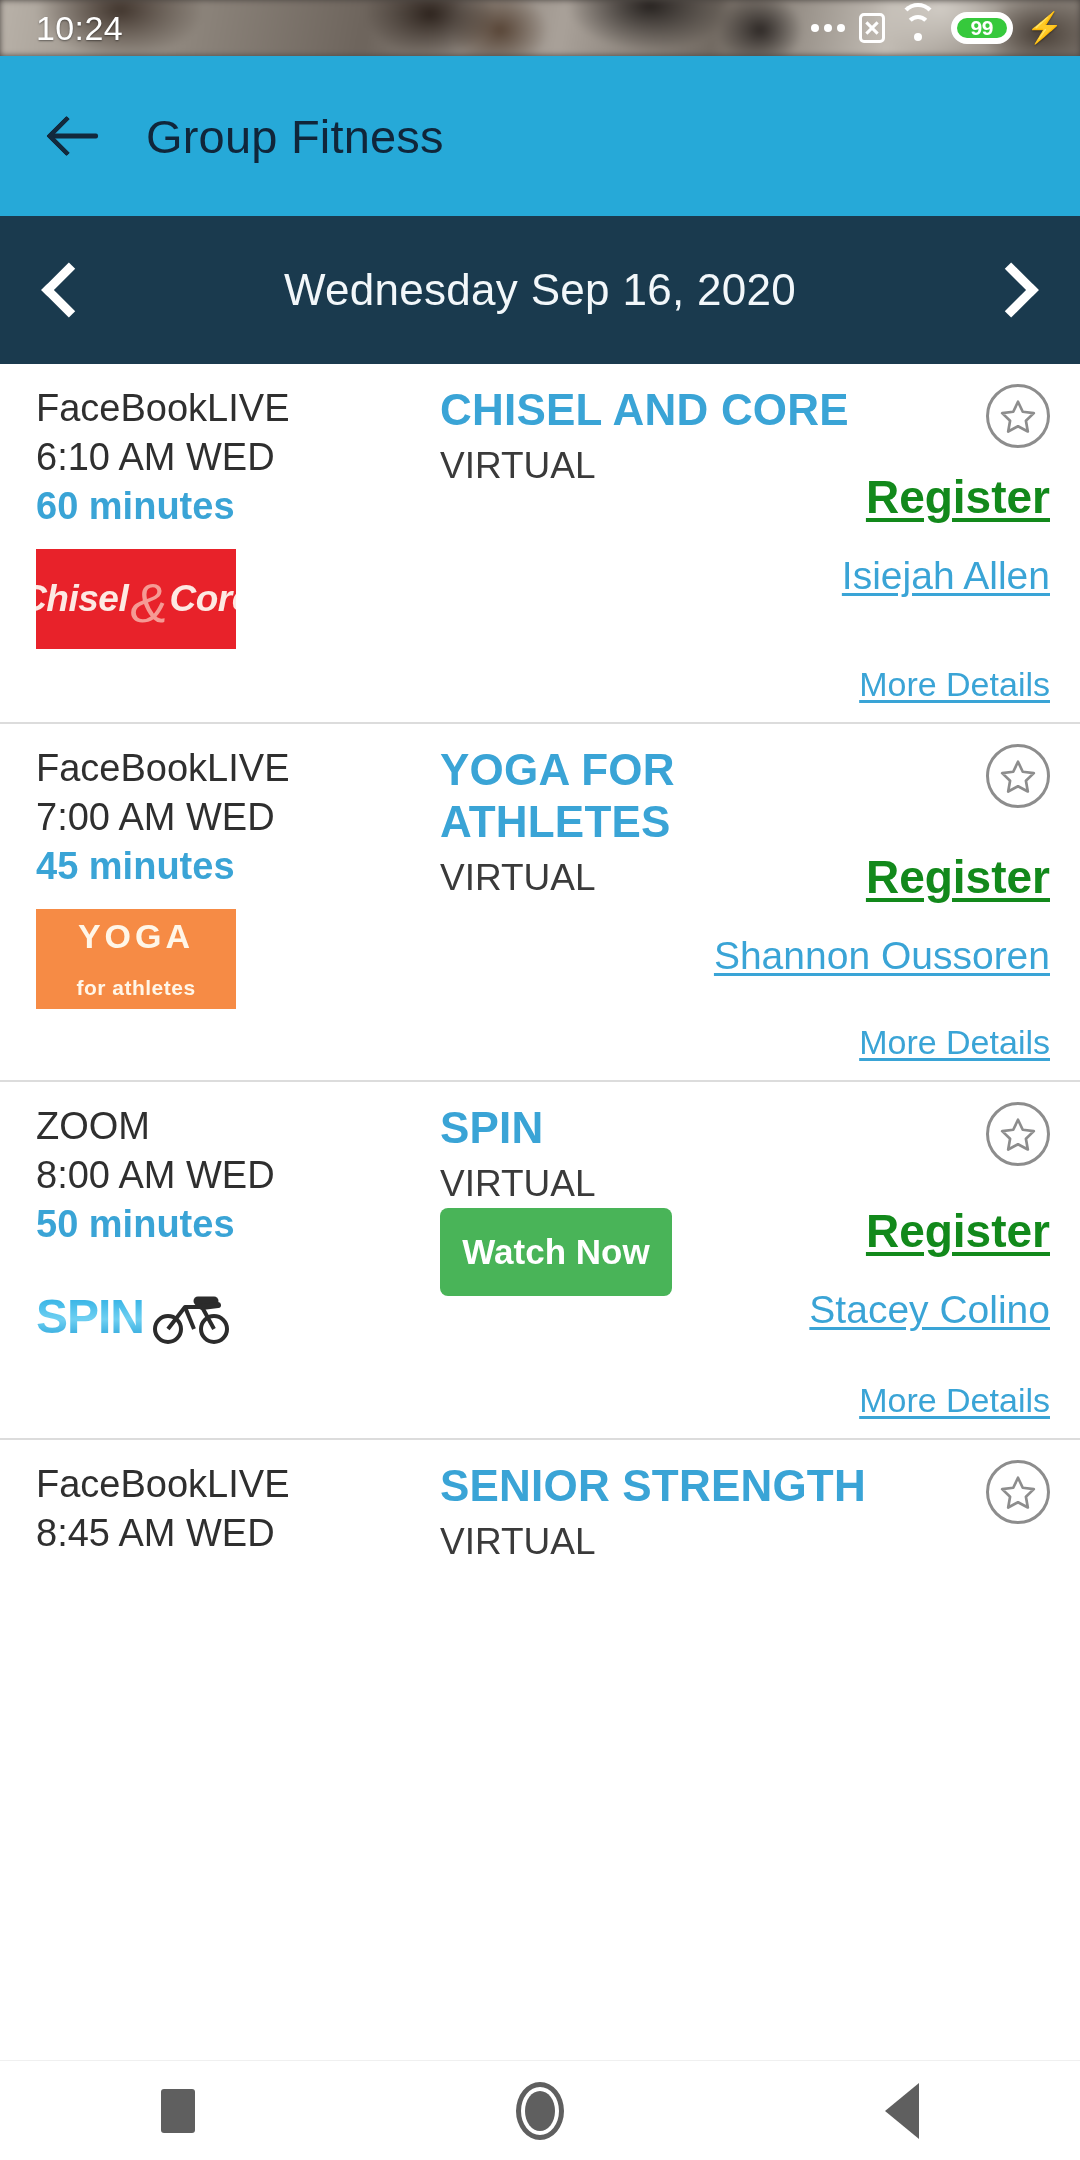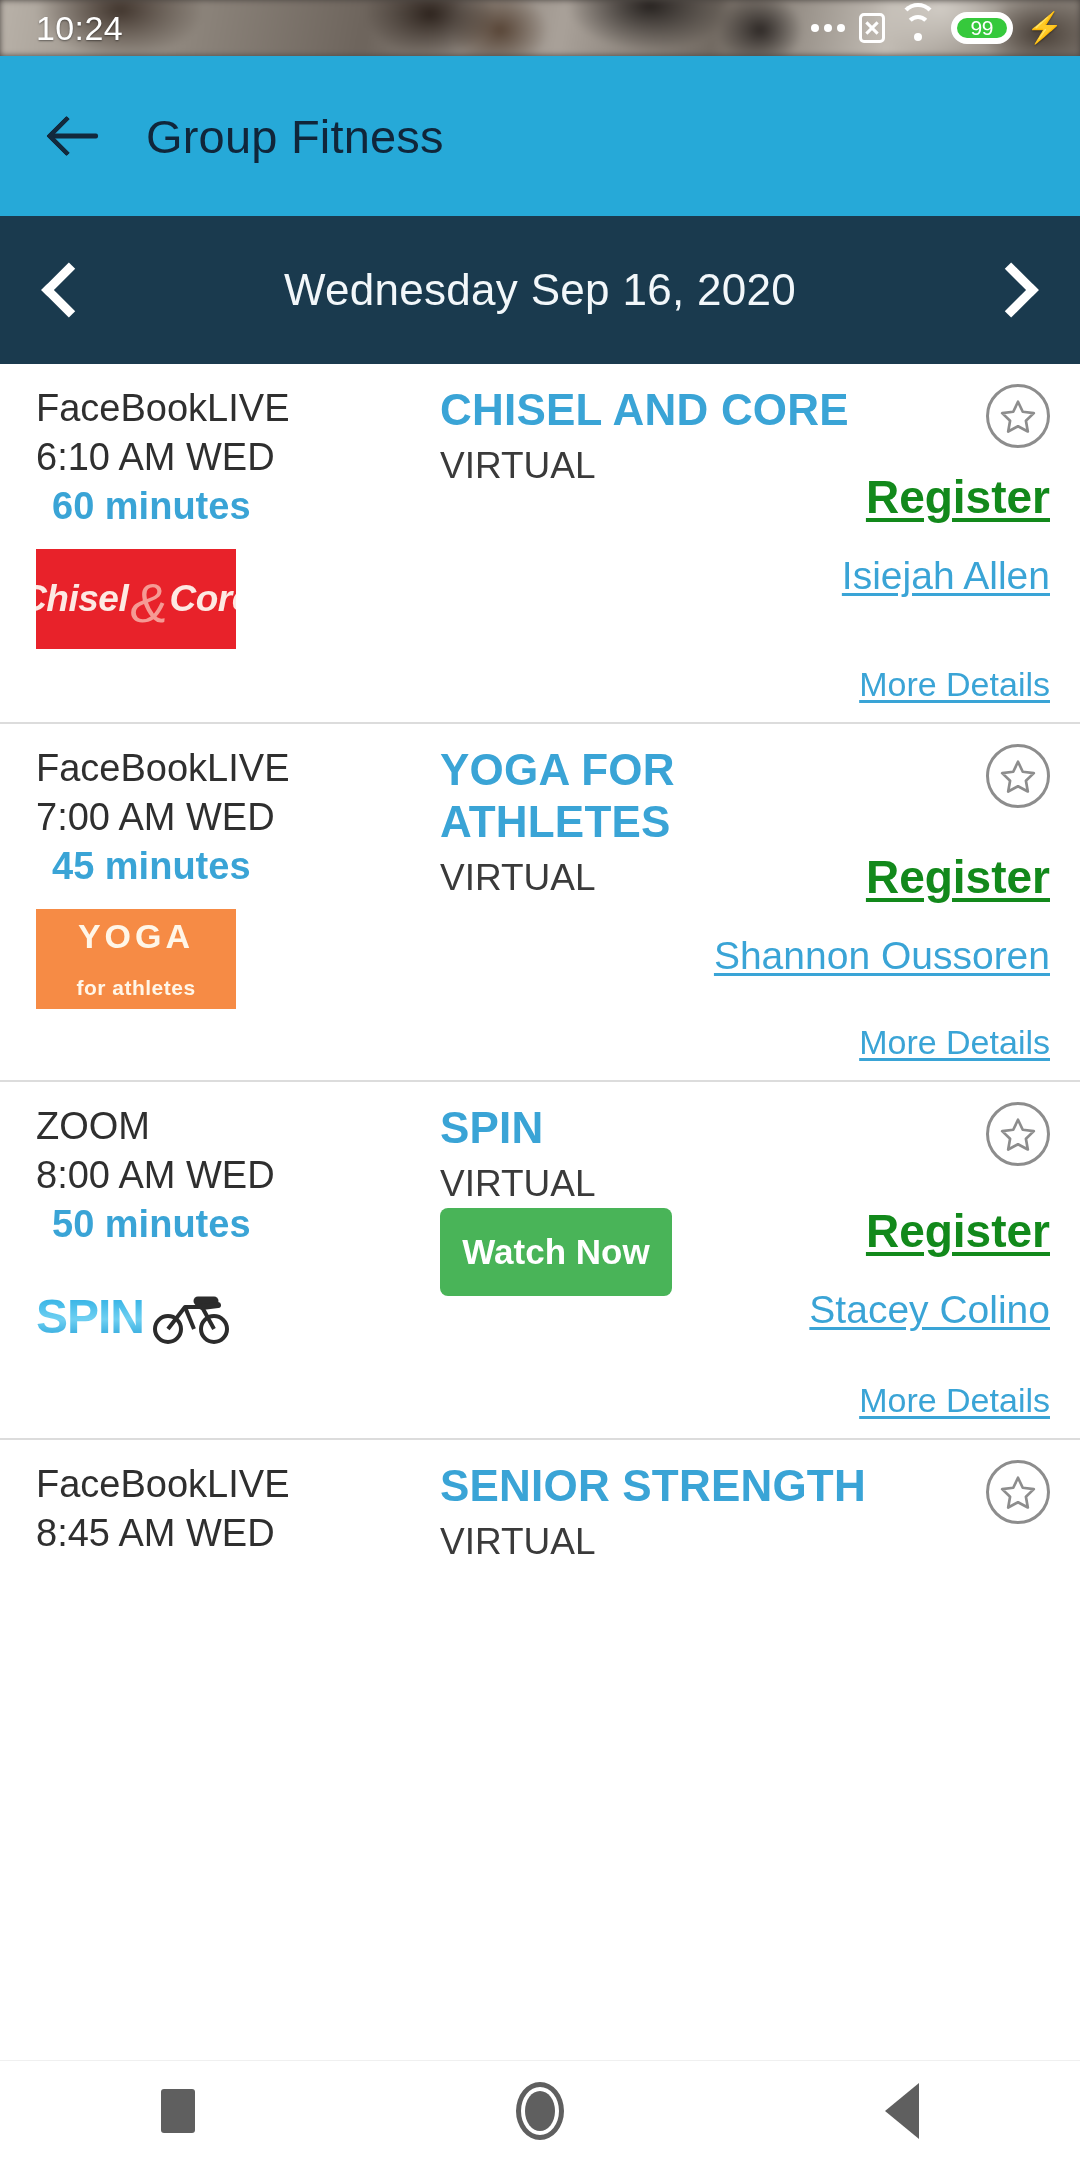--- a/index.html
+++ b/index.html
@@ -65,21 +65,21 @@
   .icon-wifi .dot { position:absolute; left:50%; bottom:2px; transform: translateX(-50%); width:8px; height:8px; background:#fff; border-radius:50%; }
   .battery {
     width: 62px; height: 32px; border: 3px solid #fff; border-radius: 16px;
     background: #fff; display: flex; align-items: center; justify-content: center;
     position: relative;
   }
   .battery .fill {
     position: absolute; inset: 3px; border-radius: 13px; background: #36c93c;
   }
   .battery span {
-    position: relative; color: #fff; font-size: 21px; font-weight: 400; letter-spacing: -.5px;
+    position: relative; color: #fff; font-size: 21px; font-weight: 700; letter-spacing: -.5px;
   }
   .bolt { color: #fff; font-size: 30px; line-height: 1; text-shadow: 0 1px 2px rgba(0,0,0,.4); }
 
   
   .appbar {
     height: 160px; background: #26a9d8;
     display: flex; align-items: center; padding: 0 0 0 44px;
   }
   .back-arrow { width: 62px; height: 62px; position: relative; cursor: pointer; }
   .back-arrow::before {
@@ -115,21 +115,21 @@
   .class-row {
     display: flex; border-bottom: 2px solid #dcdcdc; padding: 20px 0 26px 0;
     position: relative;
   }
   .col-left { width: 430px; flex: 0 0 430px; padding-left: 36px; }
   .col-mid  { flex: 1 1 auto; padding-left: 10px; }
 
   .mod { font-size: 38px; color: #2f2f2f; line-height: 1.28; }
   .time { font-size: 38px; color: #2f2f2f; line-height: 1.28; }
   .dur  { font-size: 38px; color: #3aa4d6; font-weight: 700; line-height: 1.35;
-          font-family: "Liberation Sans Narrow", "Liberation Sans", sans-serif; margin-left: 16px; }
+          font-family: "Liberation Sans Narrow", "Liberation Sans", sans-serif; }
 
   .thumb { margin-top: 16px; width: 200px; height: 100px; position: relative; overflow: hidden; }
 
   
   .logo-chisel { background: #e8222a; display: flex; align-items: center; justify-content: center; }
   .logo-chisel .txt {
     color: #fde9e3; font-style: italic; font-weight: 700; font-size: 37px;
     letter-spacing: -.5px; filter: blur(.4px); white-space: nowrap;
   }
   .logo-chisel .amp {

